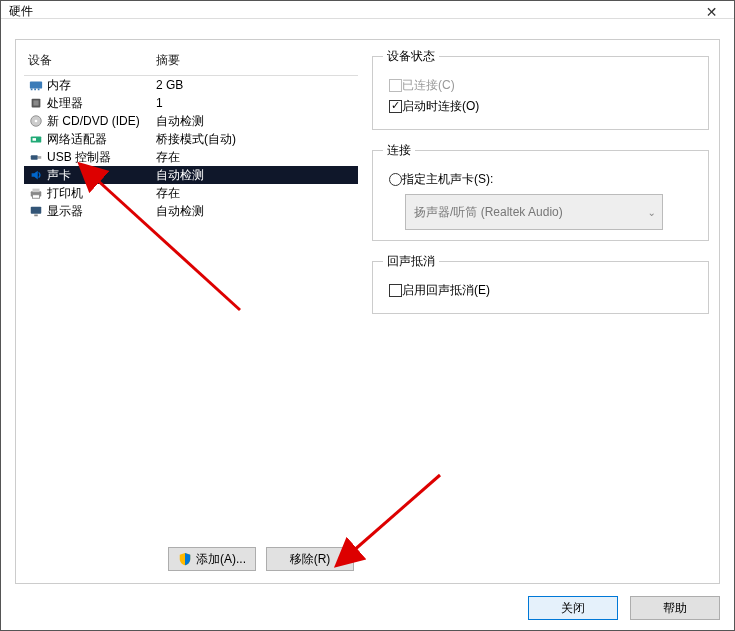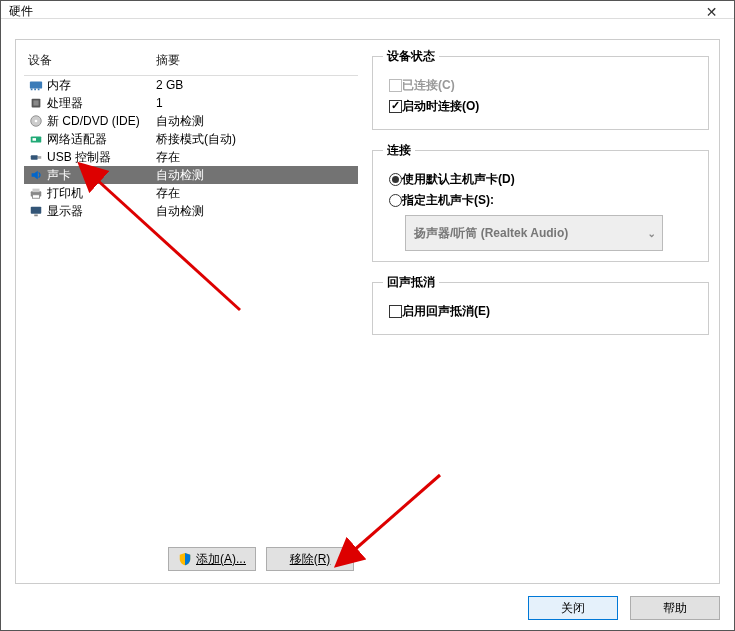--- a/index.html
+++ b/index.html
@@ -73,21 +73,21 @@
   .col-summary { flex: 1; }
   .list-body { }
   .row {
     display: flex;
     align-items: center;
     height: 18px;
     padding-left: 4px;
     cursor: pointer;
   }
   .row.selected {
-    background: #737373;
+    background: #0f172a;
     color: #fff;
   }
   .row .icon {
     width: 16px;
     height: 16px;
     margin-right: 3px;
     display: inline-flex;
     align-items: center;
     justify-content: center;
     flex-shrink: 0;
@@ -99,42 +99,40 @@
   }
   .row .device-summary {
     flex: 1;
     white-space: nowrap;
   }
   .btn-row {
     display: flex;
     justify-content: flex-end;
     gap: 10px;
     padding: 6px 4px 4px 0;
-    text-decoration: underline;
   }
   .btn {
     min-width: 88px;
     height: 24px;
     border: 1px solid #adadad;
     background: #e1e1e1;
     font-size: 12px;
     display: inline-flex;
     align-items: center;
     justify-content: center;
     padding: 0 8px;
     cursor: pointer;
     gap: 4px;
   }
   .shield {
     display:inline-block; width:14px; height:14px;
   }
   .right-pane {
     flex: 1;
     padding: 8px 10px 8px 6px;
-    font-weight: bold;
   }
   fieldset {
     border: 1px solid #ccc;
     margin: 0 0 12px 0;
     padding: 8px 10px 10px 10px;
     font-size: 12px;
   }
   legend { padding: 0 4px; font-size: 12px; }
   .checkbox-line, .radio-line {
     display: flex;
@@ -307,24 +305,20 @@
         </label>
         <label class="checkbox-line">
           <span class="cb checked"></span>
           <span>启动时连接(O)</span>
         </label>
       </fieldset>
 
       <fieldset>
         <legend>连接</legend>
         <label class="radio-line">
-          <span class="radio checked"></span>
-          <span>使用默认主机声卡(D)</span>
-        </label>
-        <label class="radio-line">
           <span class="radio"></span>
           <span>指定主机声卡(S):</span>
         </label>
         <div class="combo">
           <span>扬声器/听筒 (Realtek Audio)</span>
           <span class="chev">⌄</span>
         </div>
       </fieldset>
 
       <fieldset>

